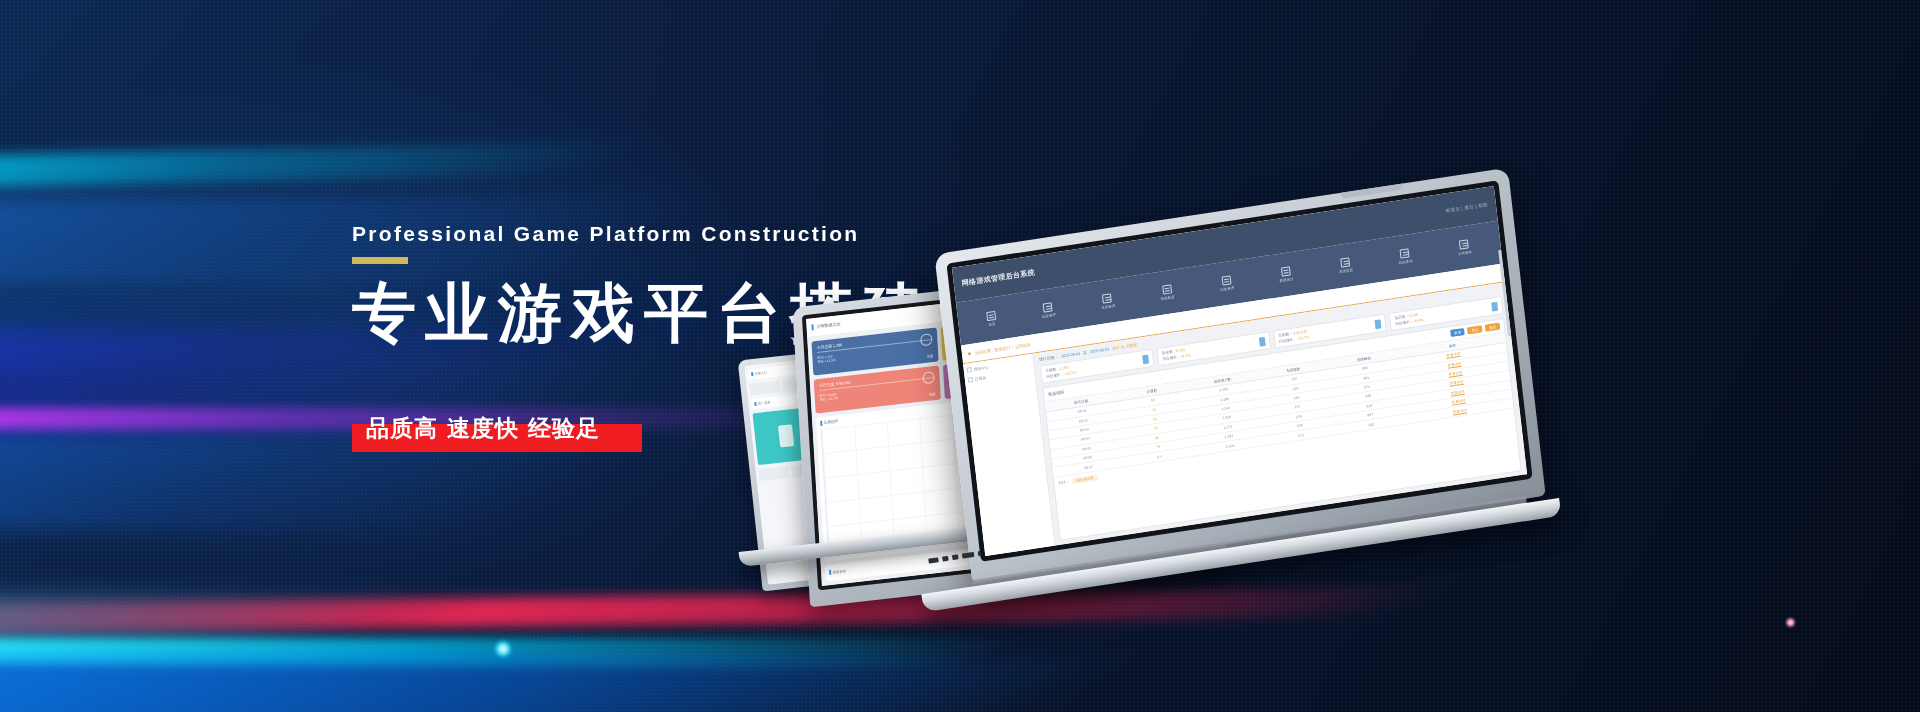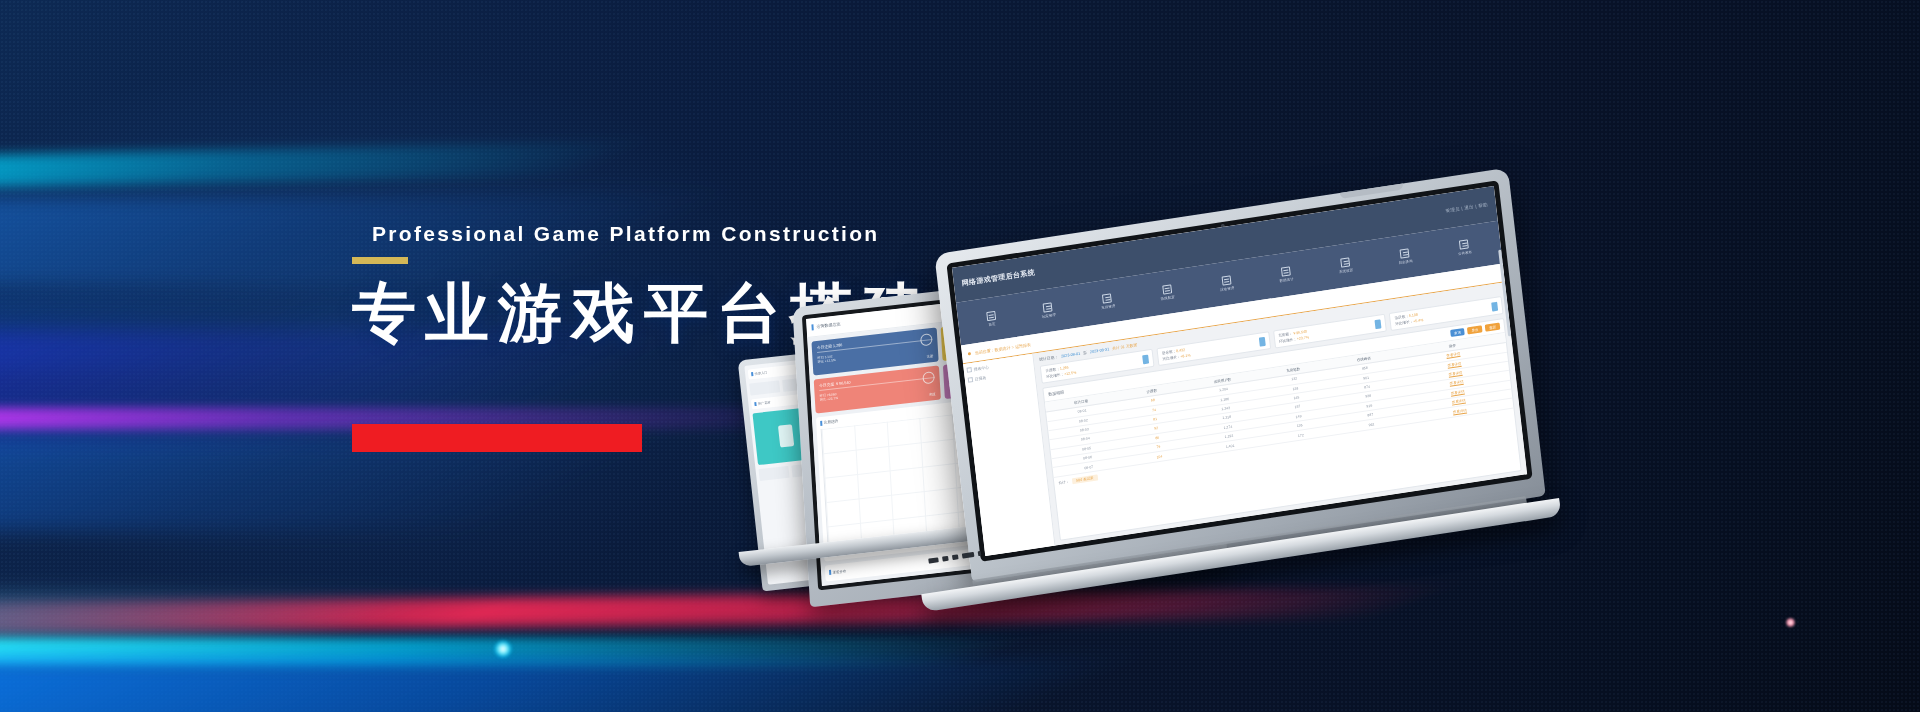--- a/index.html
+++ b/index.html
@@ -93,21 +93,21 @@
     left:1786px; top:618px; width:9px; height:9px; border-radius:50%;
     background:radial-gradient(circle, #ffffff 0%, #ff9ab4 40%, rgba(255,60,110,0) 100%);
     filter:blur(1px);
   }
 
   
   .copy { position:absolute; left:352px; top:222px; width:720px; }
 
   .eyebrow {
     font-size:21px; font-weight:bold; letter-spacing:2.3px;
-    color:#ffffff; white-space:nowrap;margin-left:20px;
+    color:#ffffff; white-space:nowrap;
   }
   .gold-rule {
     width:56px; height:7px; background:#d4b857; margin-top:11px;
   }
   .headline {
     margin-top:14px;
     font-size:64px; font-weight:bold; color:#ffffff;
     letter-spacing:9px; white-space:nowrap; line-height:1.12;
     font-family:"DejaVu Sans","Liberation Sans",sans-serif;
     text-shadow:0 2px 14px rgba(0,40,110,0.55);
@@ -351,20 +351,21 @@
   <div class="streak glow-dot"></div>
   <div class="streak glow-dot-sm"></div>
 
   <div class="copy">
     <div class="eyebrow">Professional  Game  Platform  Construction</div>
     <div class="gold-rule"></div>
     <div class="headline">专业游戏平台搭建</div>
 
     <div class="badge-wrap">
       <div class="badge-bar"></div>
+      <div class="badge-text">品质高  速度快  经验足</div>
     </div>
 
   </div>
 
   <div class="laptops">
 
     <div class="lap-sliver">
       <div class="sv-screen">
         <div class="sv-box">快捷入口</div>
         <div class="sv-mini">

